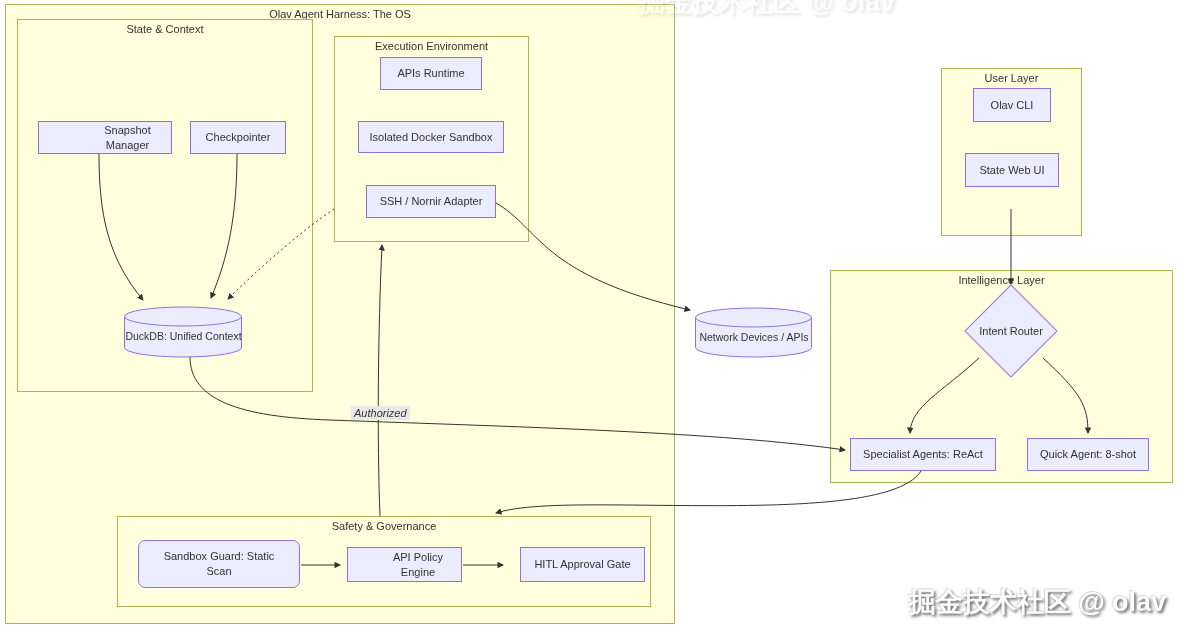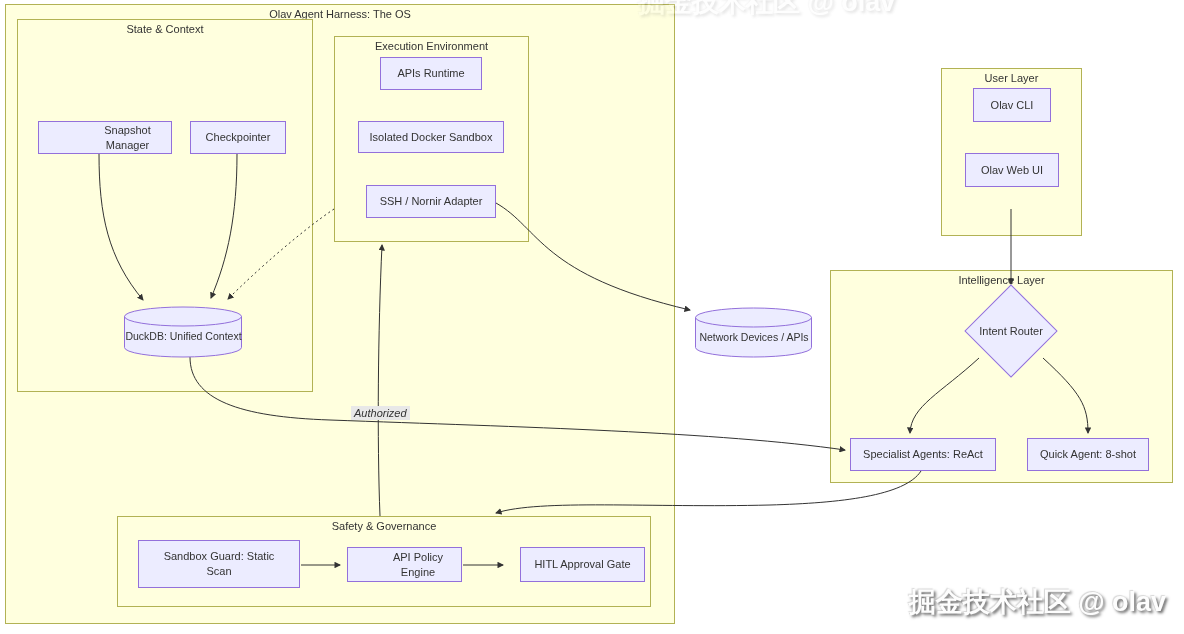--- a/index.html
+++ b/index.html
@@ -52,21 +52,21 @@
     display: flex;
     align-items: center;
     justify-content: center;
     text-align: center;
     font-size: 11px;
     line-height: 15px;
     color: var(--text, #333333);
     z-index: 3;
     box-sizing: border-box;
   }
-  .node.wrap2 { padding: 0 16px; }
+  .node.wrap2 { padding: 0 16px; border-radius: 7px; }
   
   .diamond-shape {
     position: absolute;
     background: var(--node-fill, #ECECFF);
     border: 1px solid var(--node-border, #9370DB);
     transform: rotate(45deg);
     z-index: 3;
     box-sizing: border-box;
   }
   .diamond-label {
@@ -172,21 +172,21 @@
 
   <div class="node" style="left:38px; top:121px; width:134px; height:33px;padding-left:45px;">Snapshot Manager</div>
   <div class="node" style="left:190px; top:121px; width:96px; height:33px;">Checkpointer</div>
   <div class="node" style="left:380px; top:57px; width:102px; height:33px;">APIs Runtime</div>
   <div class="node" style="left:358px; top:121px; width:146px; height:32px;">Isolated Docker Sandbox</div>
   <div class="node" style="left:366px; top:185px; width:130px; height:33px;">SSH / Nornir Adapter</div>
   <div class="node wrap2" style="left:138px; top:540px; width:162px; height:48px;">Sandbox Guard: Static Scan</div>
   <div class="node" style="left:347px; top:547px; width:115px; height:35px;padding-left:27px;">API Policy Engine</div>
   <div class="node" style="left:520px; top:547px; width:125px; height:35px;">HITL Approval Gate</div>
   <div class="node" style="left:973px; top:88px; width:78px; height:34px;">Olav CLI</div>
-  <div class="node" style="left:965px; top:153px; width:94px; height:34px;">Olav Web UI</div>
+  <div class="node" style="left:965px; top:153px; width:94px; height:34px;">State Web UI</div>
   <div class="node" style="left:850px; top:438px; width:146px; height:33px;">Specialist Agents: ReAct</div>
   <div class="node" style="left:1027px; top:438px; width:122px; height:33px;">Quick Agent: 8-shot</div>
 
   <div class="diamond-shape" style="left:978px; top:298px; width:66px; height:66px;"></div>
   <div class="diamond-label" style="left:960px; top:325px; width:102px;">Intent Router</div>
 
   <svg class="cyl" style="left:124px; top:306px;" width="119" height="53" viewBox="0 0 119 53">
     <path d="M0.5,10.5 a58.5,9.5 0 0 1 117,0 v31 a58.5,9.5 0 0 1 -117,0 z"></path>
     <path class="rim" d="M0.5,10.5 a58.5,9.5 0 0 0 117,0"></path>
   </svg>

